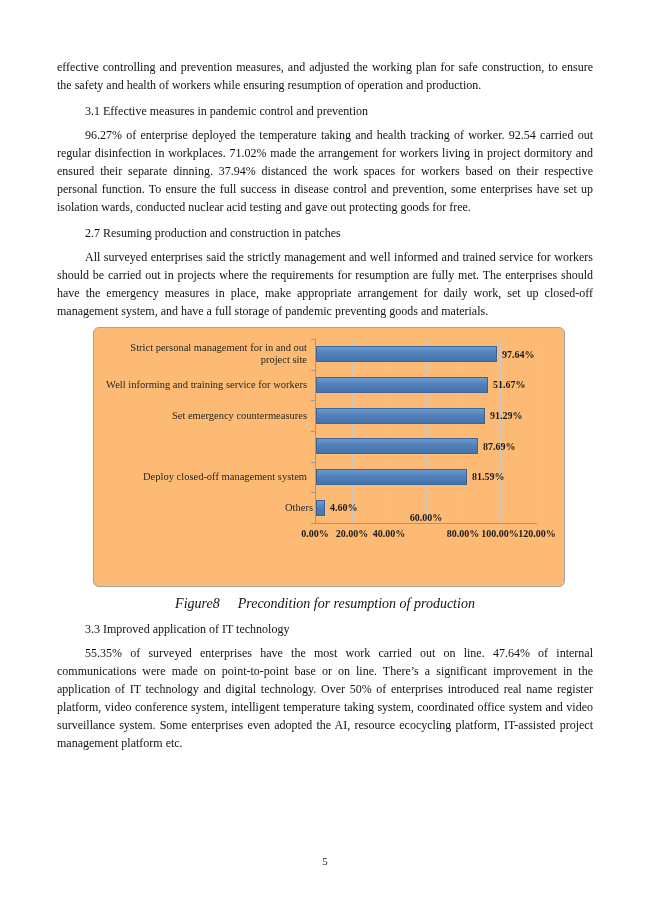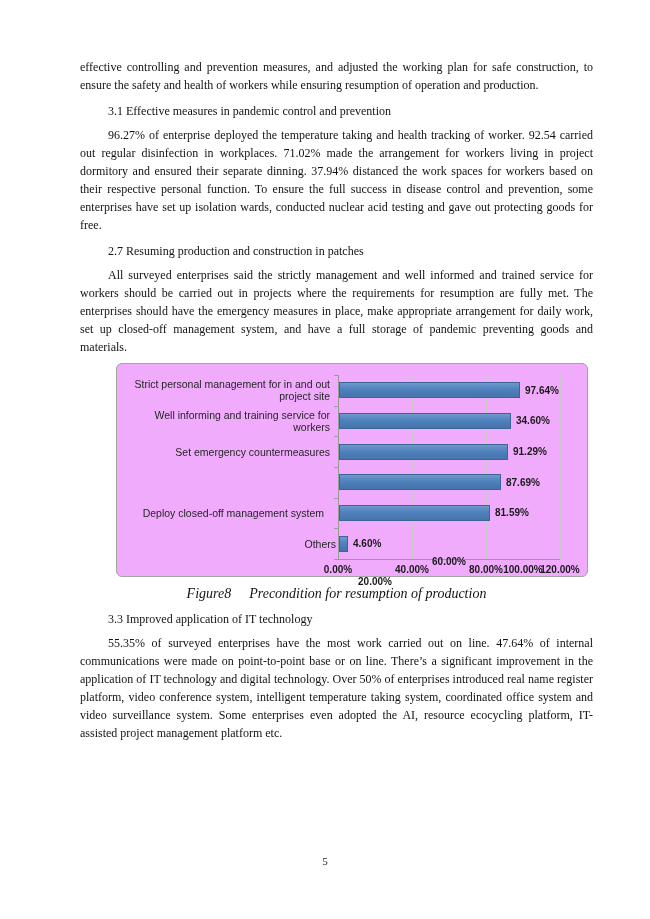--- a/index.html
+++ b/index.html
@@ -1,34 +1,34 @@
 <!DOCTYPE html>
 <html><head>
 <meta charset="utf-8">
 <style>
   html,body{margin:0;padding:0;background:#e8e8e8;}
   .page{
     width:650px;height:919px;background:#ffffff;margin:0 auto;
-    box-sizing:border-box;padding:58px 57px 0 80px;position:relative;overflow:hidden;
+    box-sizing:border-box;padding:58px 57px 0 57px;position:relative;overflow:hidden;
     font-family:"Liberation Serif","DejaVu Serif",serif;color:#121212;
   }
   .body-text{
     font-size:12px;line-height:18px;text-align:justify;margin:0 0 6px 0;
     text-indent:28px;
   }
   .body-text.no-indent{text-indent:0;}
   .heading{
     font-size:12px;line-height:18px;margin:8px 0 6px 28px;text-align:left;
   }
   
   .chart-frame{
     position:relative;box-sizing:border-box;
-    width:472px;height:214px;margin:7px 0 0 36px;
-    background:#f0abfc;border:1px solid #a3a3a3;border-radius:6px;
-    font-family:Liberation Sans, sans-serif;
+    width:472px;height:260px;margin:7px 0 0 36px;
+    background:#fdba74;border:1px solid #a3a3a3;border-radius:6px;
+    font-family:Liberation Serif, serif;
   }
   .gridline{position:absolute;width:1px;background:#c9c9c9;}
   .axis-v{position:absolute;width:1px;background:#9a9a9a;}
   .axis-h{position:absolute;height:1px;background:#9a9a9a;}
   .cat-tick{position:absolute;height:1px;width:4px;background:#9a9a9a;}
   .cat-label{
     position:absolute;display:flex;align-items:center;justify-content:flex-end;
     text-align:right;font-size:10.5px;line-height:12px;color:#262626;
   }
   .bar{
@@ -75,43 +75,43 @@
       <div class="gridline" style="left: 369px; top: 11px; height: 184px;"></div>
       <div class="gridline" style="left: 406px; top: 11px; height: 184px;"></div>
       <div class="gridline" style="left: 443px; top: 11px; height: 184px;"></div>
       <div class="cat-label" style="left: 6px; top: 11px; width: 207px; height: 30.6667px;">Strict personal management for in and out project site</div>
       <div class="cat-tick" style="left: 217px; top: 11px;"></div>
       <div class="bar" style="left: 222px; top: 18px; width: 181px;"></div>
       <div class="val-label" style="left: 408px; top: 11px; height: 30.6667px;">97.64%</div>
       <div class="cat-label" style="left: 6px; top: 41.6667px; width: 207px; height: 30.6667px;">Well informing and training service for workers</div>
       <div class="cat-tick" style="left: 217px; top: 42px;"></div>
       <div class="bar" style="left: 222px; top: 49px; width: 172px;"></div>
-      <div class="val-label" style="left: 399px; top: 41.6667px; height: 30.6667px;">34.60%</div>
+      <div class="val-label" style="left: 399px; top: 41.6667px; height: 30.6667px;">51.67%</div>
       <div class="cat-label" style="left: 6px; top: 72.3333px; width: 207px; height: 30.6667px;">Set emergency countermeasures</div>
       <div class="cat-tick" style="left: 217px; top: 72px;"></div>
       <div class="bar" style="left: 222px; top: 80px; width: 169px;"></div>
       <div class="val-label" style="left: 396px; top: 72.3333px; height: 30.6667px;">91.29%</div>
       <div class="cat-tick" style="left: 217px; top: 103px;"></div>
       <div class="bar" style="left: 222px; top: 110px; width: 162px;"></div>
       <div class="val-label" style="left: 389px; top: 103px; height: 30.6667px;">87.69%</div>
-      <div class="cat-label" style="left: 0; top: 133.667px; width: 207px; height: 30.6667px;">Deploy closed-off management system</div>
+      <div class="cat-label" style="left: 6px; top: 133.667px; width: 207px; height: 30.6667px;">Deploy closed-off management system</div>
       <div class="cat-tick" style="left: 217px; top: 134px;"></div>
       <div class="bar" style="left: 222px; top: 141px; width: 151px;"></div>
       <div class="val-label" style="left: 378px; top: 133.667px; height: 30.6667px;">81.59%</div>
       <div class="cat-label" style="left: 12px; top: 164.333px; width: 207px; height: 30.6667px;">Others</div>
       <div class="cat-tick" style="left: 217px; top: 164px;"></div>
       <div class="bar" style="left: 222px; top: 172px; width: 9px;"></div>
       <div class="val-label" style="left: 236px; top: 164.333px; height: 30.6667px;">4.60%</div>
       <div class="cat-tick" style="left: 217px; top: 195px;"></div>
       <div class="axis-v" style="left: 221px; top: 11px; height: 185px;"></div>
       <div class="axis-h" style="left: 221px; top: 195px; width: 222px;"></div>
       <div class="tick-label" style="left: 189px; top: 200px;">0.00%</div>
-      <div class="tick-label" style="left: 226px; top: 200px; margin-top: 12px;">20.00%</div>
+      <div class="tick-label" style="left: 226px; top: 200px;">20.00%</div>
       <div class="tick-label" style="left: 263px; top: 200px;">40.00%</div>
-      <div class="tick-label" style="left: 300px; top: 192px;">60.00%</div>
+      <div class="tick-label" style="left: 300px; top: 184px;">60.00%</div>
       <div class="tick-label" style="left: 337px; top: 200px;">80.00%</div>
       <div class="tick-label" style="left: 374px; top: 200px;">100.00%</div>
       <div class="tick-label" style="left: 411px; top: 200px; text-align: center;">120.00%</div>
     </div>
 
   <p class="caption"><span>Figure8</span><span class="cap-gap"></span><span>Precondition for resumption of production</span></p>
 
   <p class="heading">3.3 Improved application of IT technology</p>
 
   <p class="body-text">55.35% of surveyed enterprises have the most work carried out on line. 47.64% of internal communications were made on point-to-point base or on line. There’s a significant improvement in the application of IT technology and digital technology. Over 50% of enterprises introduced real name register platform, video conference system, intelligent temperature taking system, coordinated office system and video surveillance system. Some enterprises even adopted the AI, resource ecocycling platform, IT-assisted project management platform etc.</p>

